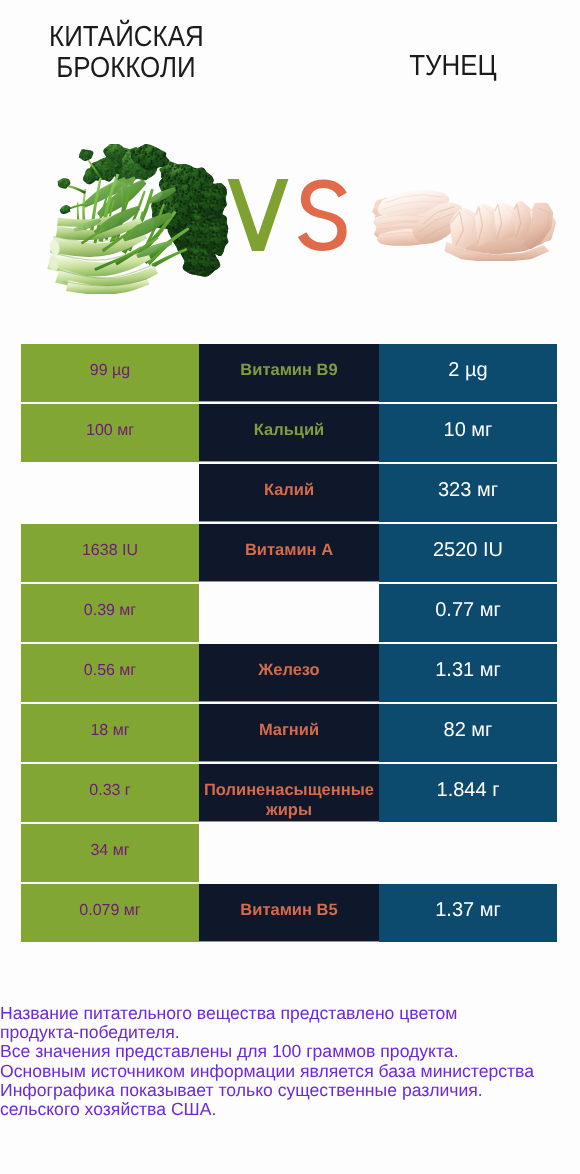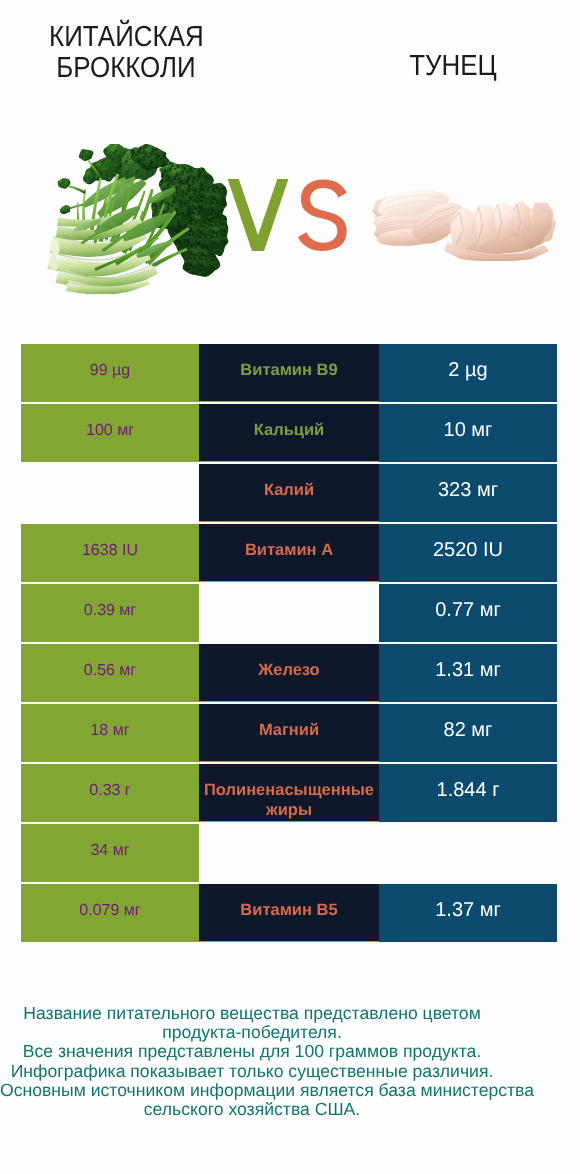--- a/index.html
+++ b/index.html
@@ -37,22 +37,22 @@
         padding-bottom:5px;}
   .cell.left {left:0;width:178px;background:#82a633;color:#701a75;font-weight:400;font-size:16px;}
   .cell.right{left:358px;width:178px;background:#0c4a6e;color:#ffffff;font-weight:400;font-size:20px;}
   .cell.mid  {left:178px;width:180px;background:#0f172a;align-items:flex-start;font-weight:700;font-size:16.5px;
               border-bottom:1px solid #82a633;line-height:20px;padding:16px 2px 0;}
   .cell.mid.g{border-bottom-color:#93ac55;color:#819b41;}
   .cell.mid.o{border-bottom-color:#cf7e5c;color:#d56b4b;justify-content:center;}
   .cell.mid span{display:block;white-space:normal;word-break:keep-all;overflow-wrap:normal;}
 
   
-  #footnote{position:absolute;left:0;top:1004px;width:504px;text-align:center;
-            color:#0f766e;font-size:17.6px;line-height:19.2px;font-weight:400;}
+  #footnote{position:absolute;left:0;top:1004px;width:504px;
+            color:#6d28d9;font-size:17.6px;line-height:19.2px;font-weight:400;}
   #footnote div{white-space:nowrap;}
 </style>
 </head>
 <body>
 
 <div id="title-block">
   <div class="ptitle" id="left-title">
     <div>КИТАЙСКАЯ</div>
     <div>БРОККОЛИ</div>
   </div>
@@ -546,16 +546,16 @@
         <span>Витамин B5</span>
       </div>
       <div class="cell right">1.37 мг</div>
     </div>
   </div>
 
 <div id="footnote">
     <div>Название питательного вещества представлено цветом</div>
     <div>продукта-победителя.</div>
     <div>Все значения представлены для 100 граммов продукта.</div>
+    <div>Основным источником информации является база министерства</div>
     <div>Инфографика показывает только существенные различия.</div>
-    <div>Основным источником информации является база министерства</div>
     <div>сельского хозяйства США.</div>
   </div>
 
 </body></html>

